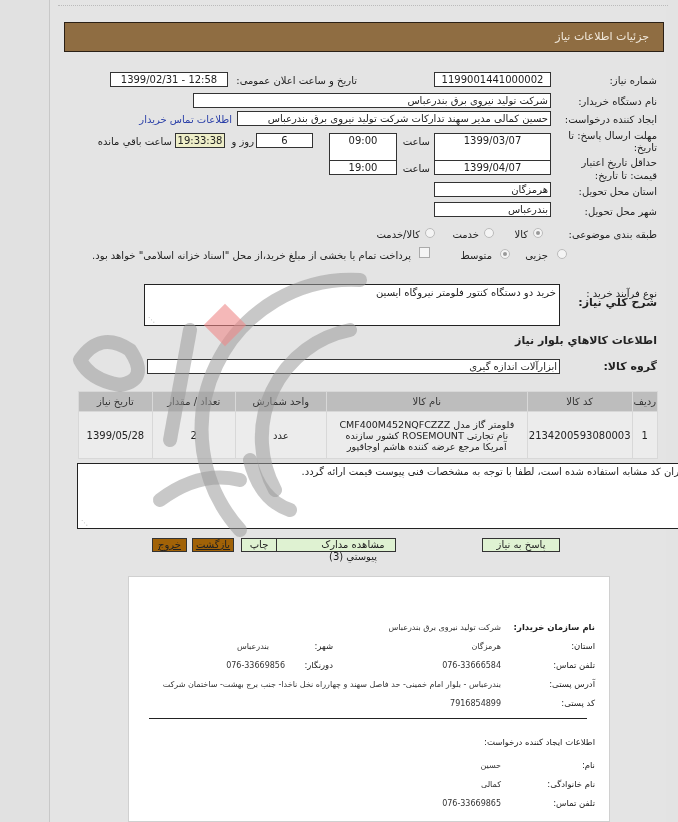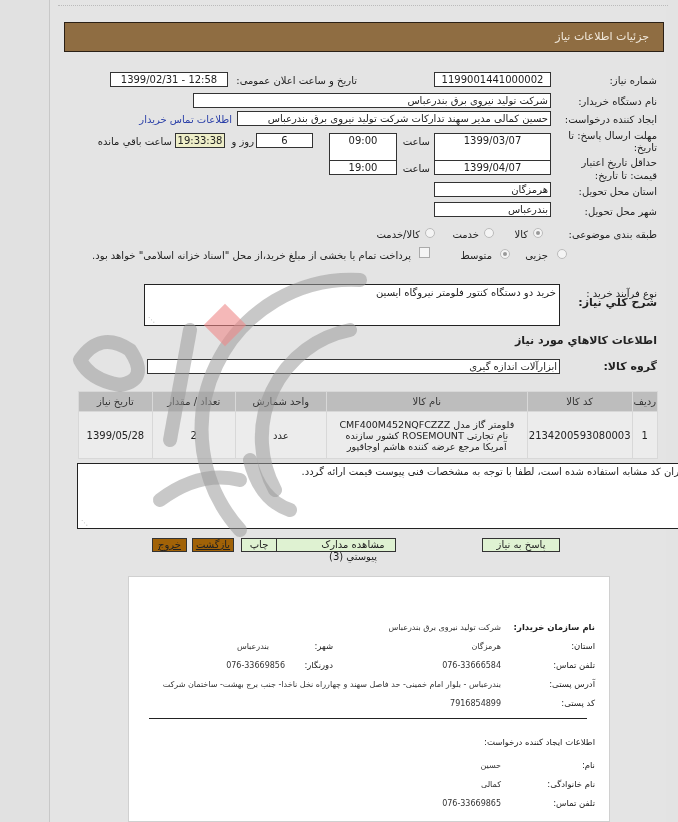--- a/index.html
+++ b/index.html
@@ -101,21 +101,21 @@
 <div class="lbl" style="right:186px;top:250px;">متوسط</div>
 <div class="chk" style="left:419px;top:247px;"></div>
 <div class="lbl" style="right:267px;top:250px;">پرداخت تمام یا بخشی از مبلغ خرید،از محل "اسناد خزانه اسلامی" خواهد بود.</div>
 
 <div class="lbl bold" style="right:21px;top:296px;">شرح کلي نياز:</div>
 <div class="ta" style="left:144px;top:284px;width:416px;height:42px;">
   <span>خرید دو دستگاه کنتور فلومتر نیروگاه ایسین</span>
   <span class="grip">⋰</span>
 </div>
 
-<div class="lbl bold" style="right:21px;top:334px;">اطلاعات کالاهاي مورد نياز</div>
+<div class="lbl bold" style="right:21px;top:334px;">اطلاعات کالاهاي بلوار نياز</div>
 
 <div class="lbl bold" style="right:21px;top:360px;">گروه کالا:</div>
 <div class="box r" style="left:147px;top:359px;width:413px;height:15px;">ابزارآلات اندازه گیری</div>
 
 <table class="items">
   <thead>
     <tr>
       <th style="width:22px;">ردیف</th>
       <th style="width:96px;">کد کالا</th>
       <th style="width:198px;">نام کالا</th>

